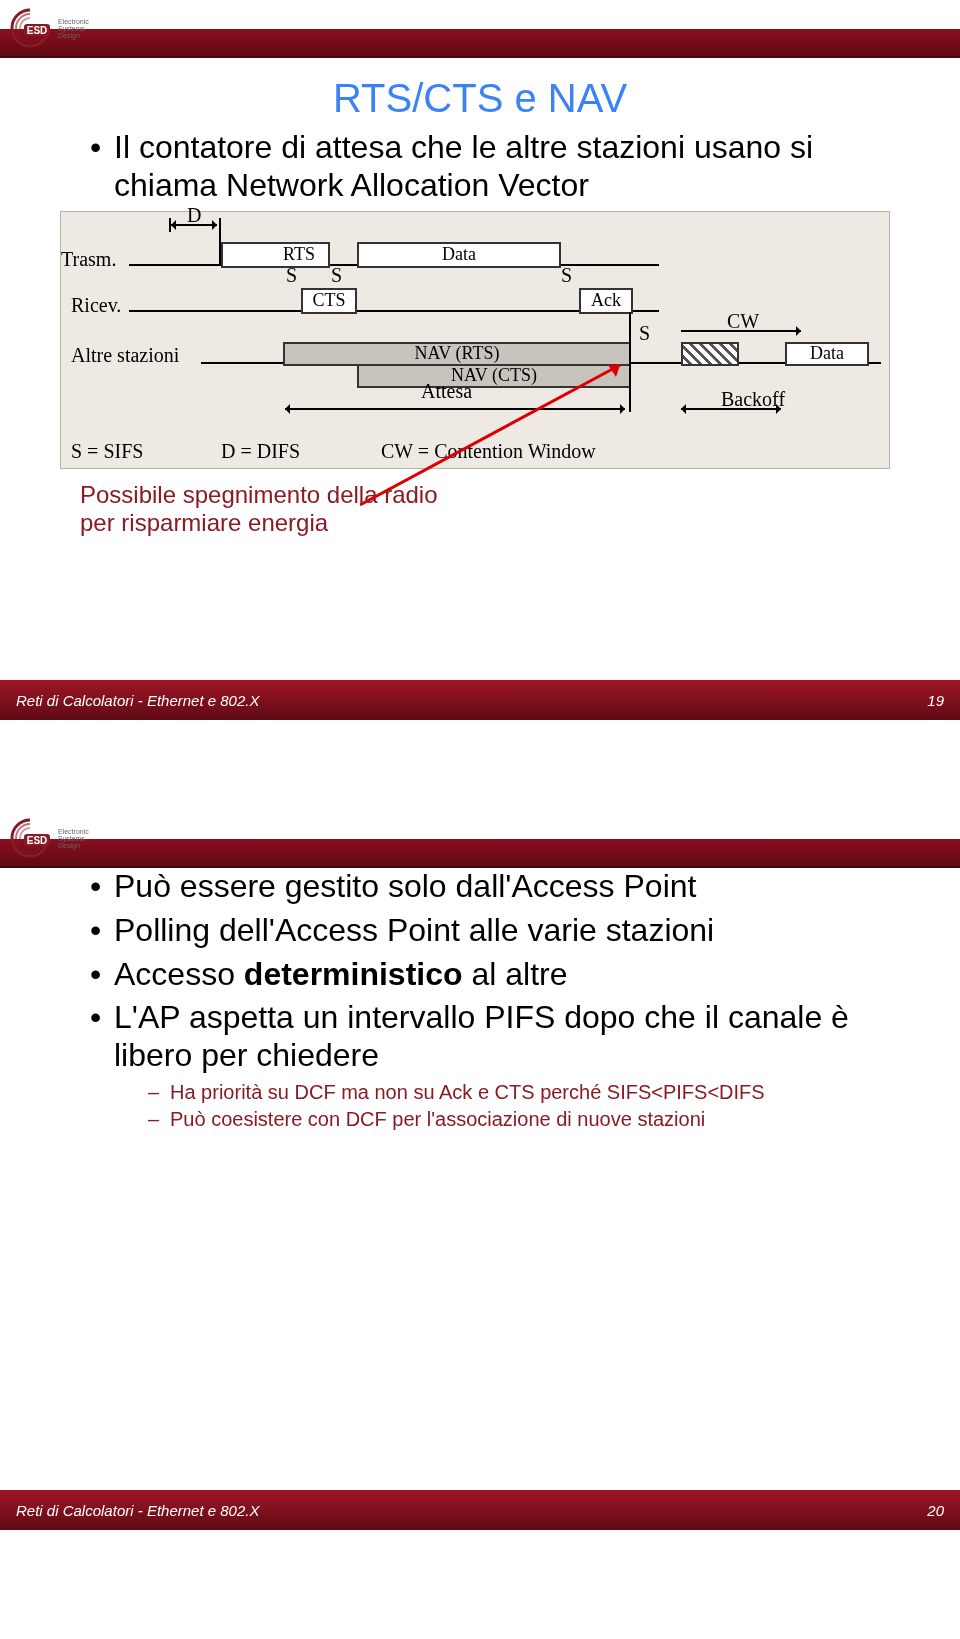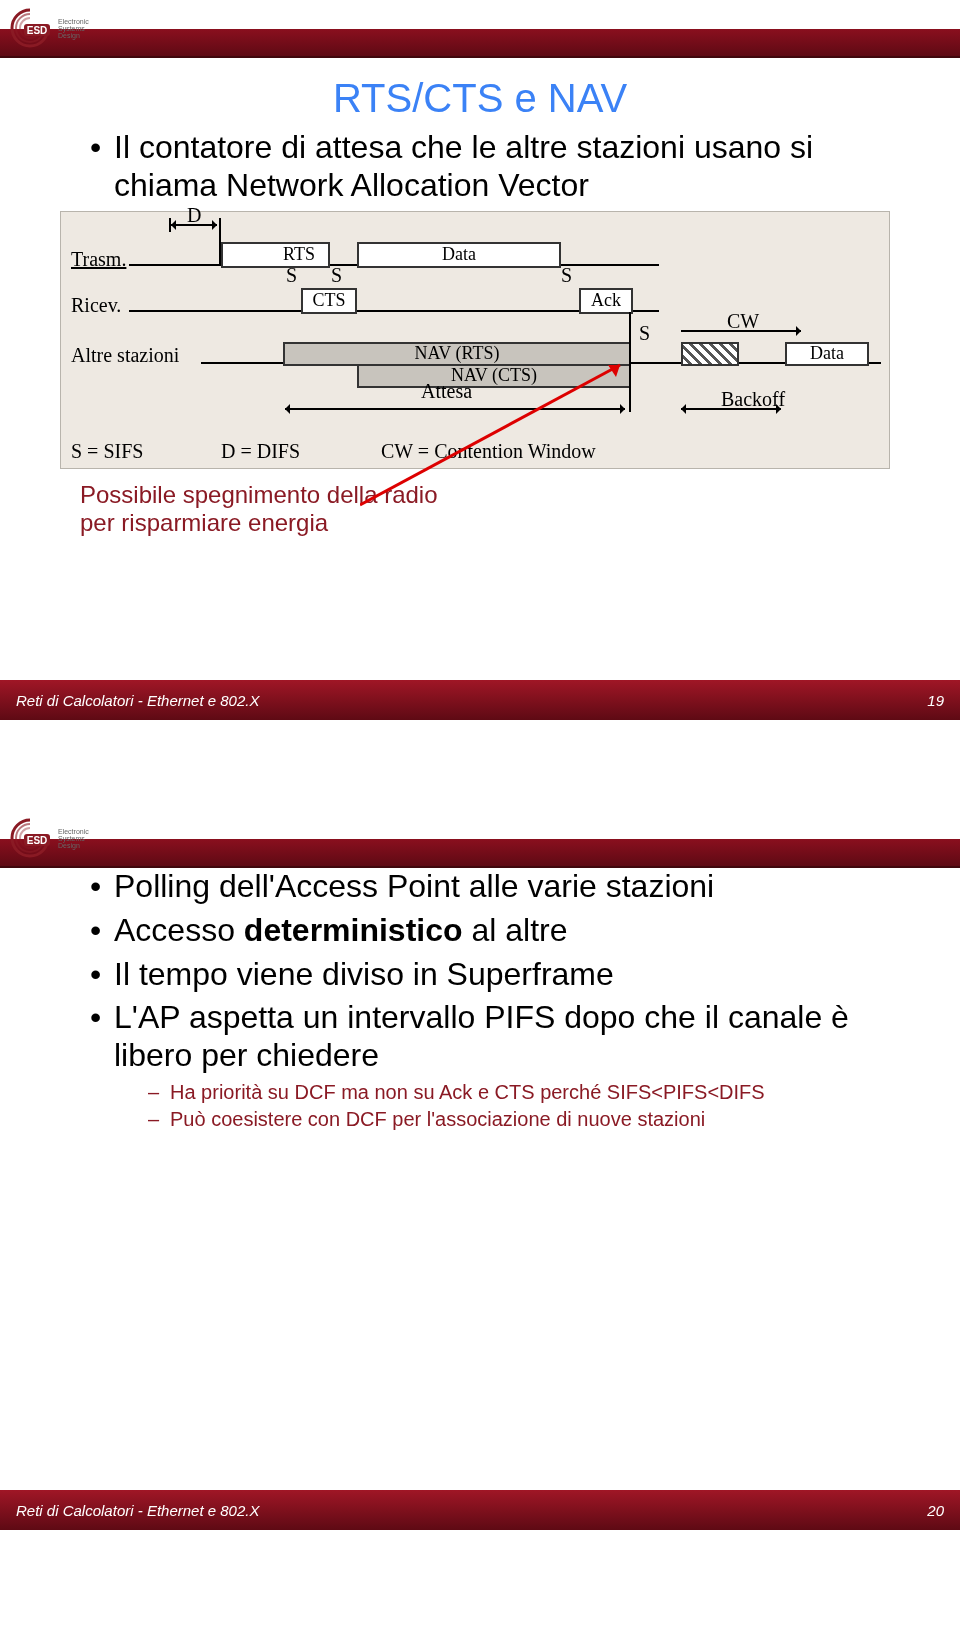--- a/index.html
+++ b/index.html
@@ -202,21 +202,21 @@
 
   <div class="bullets">
     <ul>
       <li>Il contatore di attesa che le altre stazioni usano si chiama Network Allocation Vector</li>
     </ul>
   </div>
 
   <div class="diagram-area">
     <div class="diagram-box">
 
-      <div class="d-label" style="left:10px; top:36px;text-decoration:underline;">Trasm.</div>
+      <div class="d-label" style="left:0; top:36px;">Trasm.</div>
       <div class="d-label" style="left:10px; top:82px;">Ricev.</div>
       <div class="d-label" style="left:10px; top:132px;">Altre stazioni</div>
 
       <div class="d-line" style="left:68px; top:52px; width:530px; height:2px;"></div>
       <div class="d-line" style="left:68px; top:98px; width:530px; height:2px;"></div>
       <div class="d-line" style="left:140px; top:150px; width:680px; height:2px;"></div>
 
       <div class="arrow-h lr" style="left:110px; top:12px; width:46px;"></div>
       <div class="d-label" style="left:126px; top:-8px;">D</div>
 
@@ -292,25 +292,25 @@
         <span class="brand-sub">Electronic</span>
         <span class="brand-sub">Systems</span>
         <span class="brand-sub">Design</span>
       </div>
     </div>
   </div>
 
 
   <div class="bullets">
     <ul>
+      <li>Può essere gestito solo dall'Access Point</li>
       <li>Polling dell'Access Point alle varie stazioni</li>
       <li>
         <span>Accesso </span><b class="strong">deterministico</b><span> al altre</span>
       </li>
-      <li>Il tempo viene diviso in Superframe</li>
       <li>
         <span>L'AP aspetta un intervallo PIFS dopo che il canale è libero per chiedere</span>
         <ul class="sub-list">
           <li>Ha priorità su DCF ma non su Ack e CTS perché SIFS&lt;PIFS&lt;DIFS</li>
           <li>Può coesistere con DCF per l'associazione di nuove stazioni</li>
         </ul>
       </li>
     </ul>
   </div>
 

